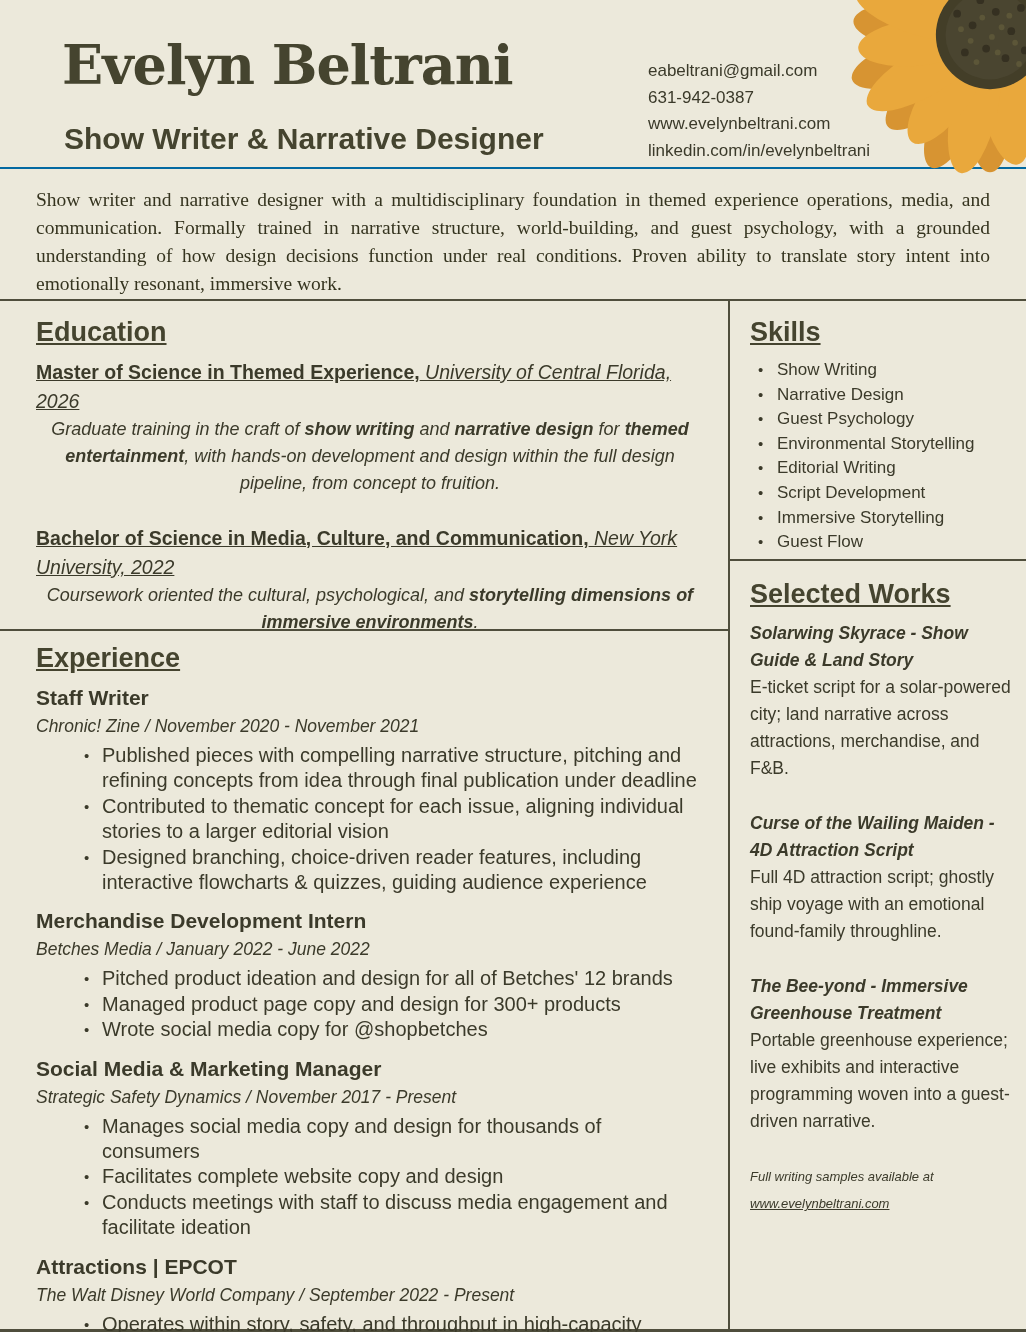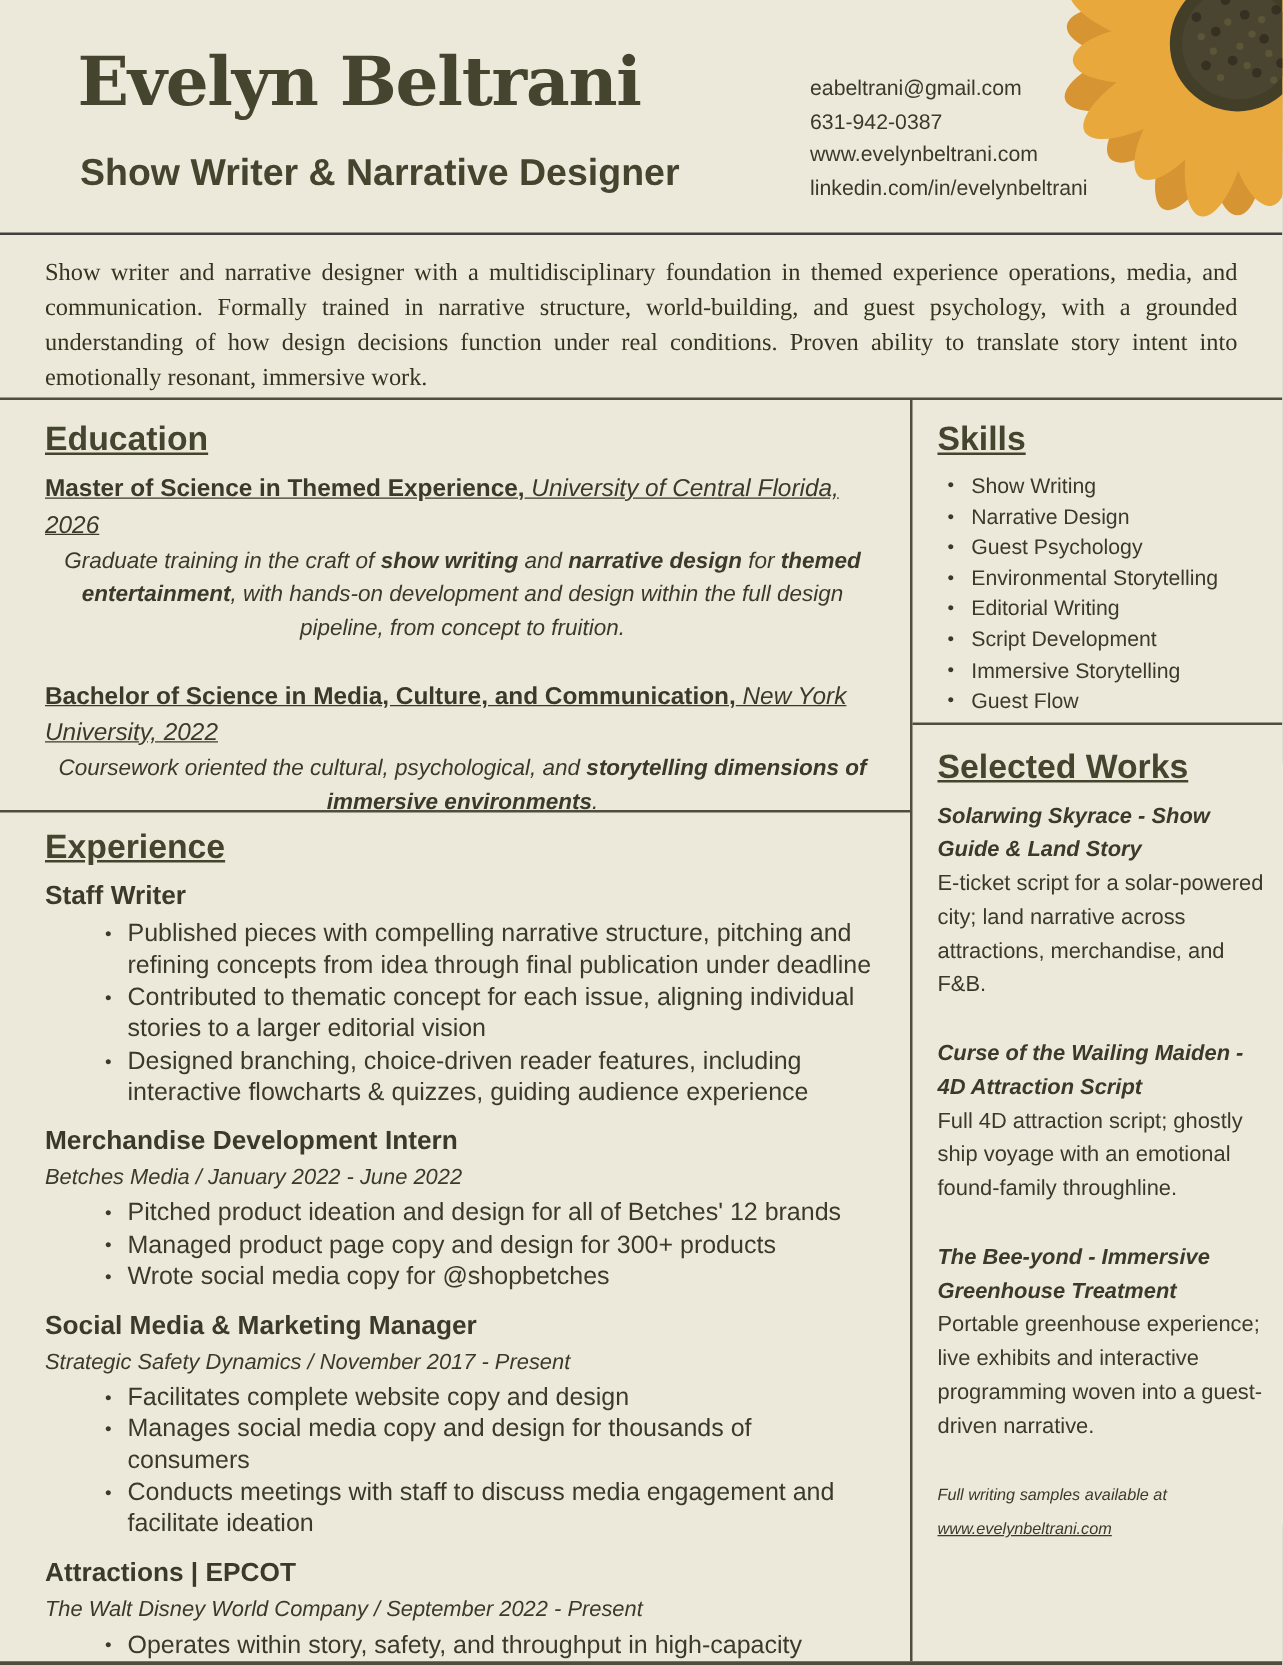--- a/index.html
+++ b/index.html
@@ -10,22 +10,22 @@
     background:#ECE9DB;
     color:#3E3C2B;
     overflow:hidden;
     display:flex;flex-direction:column;
     font-family:"Liberation Sans", sans-serif;
     box-sizing:border-box;
   }
   
   .header{
     position:relative;
-    height:188px;flex:0 0 auto;
-    border-bottom:2px solid #404040;
+    height:169px;flex:0 0 auto;
+    border-bottom:2px solid #0369a1;
     box-sizing:border-box;
   }
   .name{
     position:absolute;left:62px;top:36px;
     font-family:"DejaVu Serif", serif;
     font-weight:700;
     font-size:54px;line-height:1.1;
     letter-spacing:-1px;
     color:#45442F;
   }
@@ -245,39 +245,40 @@
         <div class="edu-entry">
           <p class="degree-line"><b>Bachelor of Science in Media, Culture, and Communication,</b><i> New York University, 2022</i></p>
           <p class="edu-desc"><span>Coursework oriented the cultural, psychological, and </span><b>storytelling dimensions of immersive environments</b><span>.</span></p>
         </div>
       </div>
 
       <div class="exp-section">
         <h2 class="section-heading">Experience</h2>
 
         <h3 class="job-title first">Staff Writer</h3>
+        <p class="job-meta">Chronic! Zine / November 2020 - November 2021</p>
         <ul class="bullets">
           <li>Published pieces with compelling narrative structure, pitching and refining concepts from idea through final publication under deadline</li>
           <li>Contributed to thematic concept for each issue, aligning individual stories to a larger editorial vision</li>
           <li>Designed branching, choice-driven reader features, including interactive flowcharts &amp; quizzes, guiding audience experience</li>
         </ul>
 
         <h3 class="job-title">Merchandise Development Intern</h3>
         <p class="job-meta">Betches Media / January 2022 - June 2022</p>
         <ul class="bullets">
           <li>Pitched product ideation and design for all of Betches' 12 brands</li>
           <li>Managed product page copy and design for 300+ products</li>
           <li>Wrote social media copy for @shopbetches</li>
         </ul>
 
         <h3 class="job-title">Social Media &amp; Marketing Manager</h3>
         <p class="job-meta">Strategic Safety Dynamics / November 2017 - Present</p>
         <ul class="bullets">
+          <li>Manages social media copy and design for thousands of consumers</li>
           <li>Facilitates complete website copy and design</li>
-          <li>Manages social media copy and design for thousands of consumers</li>
           <li>Conducts meetings with staff to discuss media engagement and facilitate ideation</li>
         </ul>
 
         <h3 class="job-title">Attractions | EPCOT</h3>
         <p class="job-meta">The Walt Disney World Company / September 2022 - Present</p>
         <ul class="bullets">
           <li>Operates within story, safety, and throughput in high-capacity environments - applying narrative continuity and guest psychology to real-time problem solving</li>
         </ul>
       </div>
     </div>

